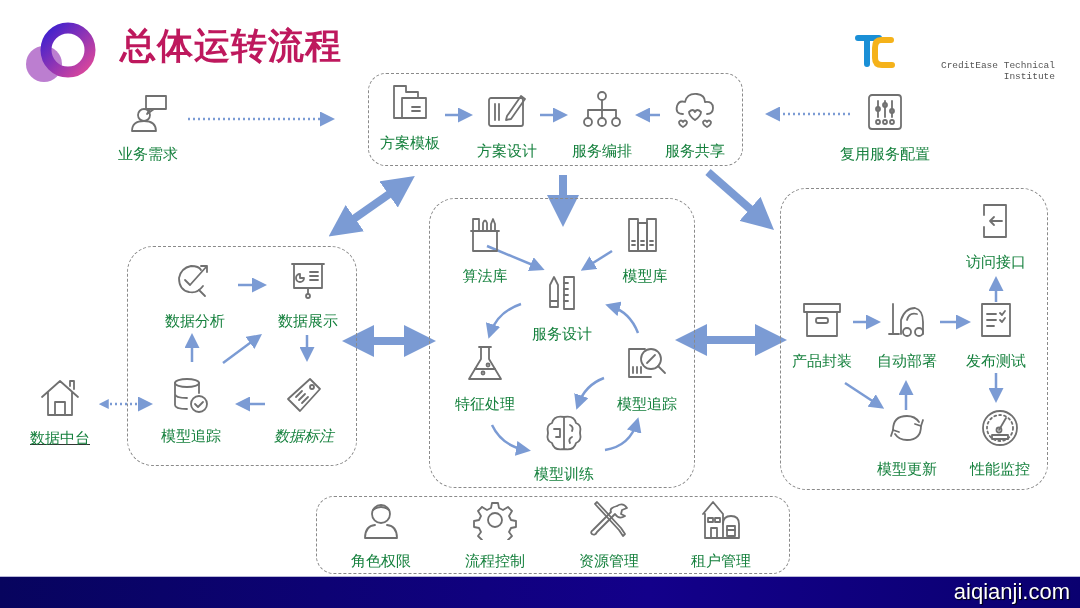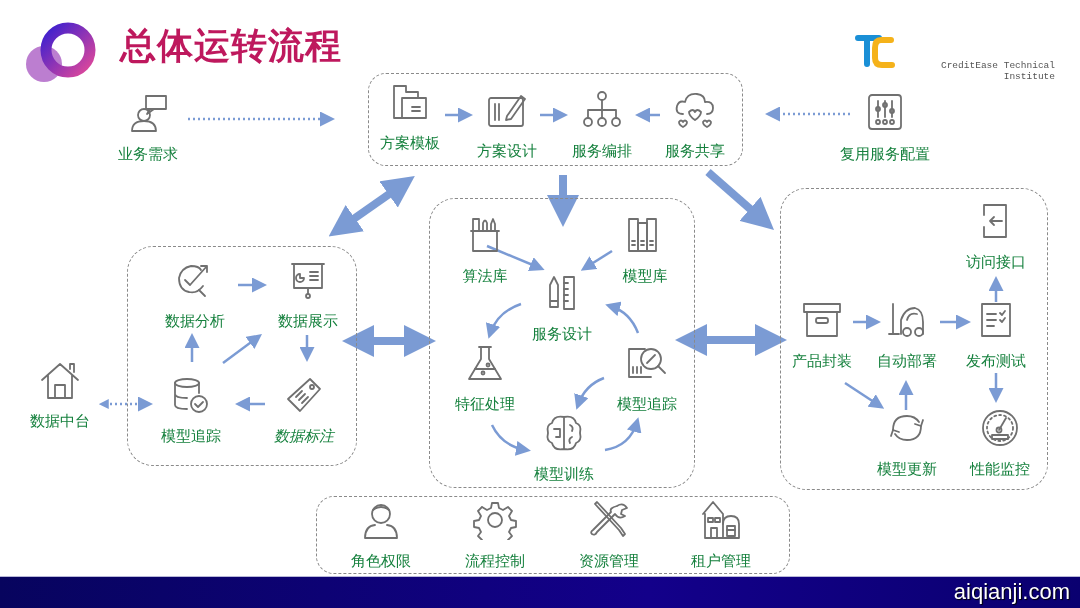--- a/index.html
+++ b/index.html
@@ -115,21 +115,21 @@
       <path d="M15 8 v16 M22 8 v16 M29 8 v16"></path>
       <circle cx="15" cy="16" r="2"></circle>
       <circle cx="22" cy="12" r="2"></circle>
       <circle cx="29" cy="18" r="2"></circle>
       <circle cx="15" cy="29" r="2"></circle>
       <circle cx="22" cy="29" r="2"></circle>
       <circle cx="29" cy="29" r="2"></circle>
   </svg>
   <span class="lb">复用服务配置</span>
 </div>
-<div class="node" style="left:15px;top:360px;">
+<div class="node" style="left:15px;top:377px;text-decoration:underline;">
   <svg class="ico ic" viewBox="0 0 44 40">
     <path d="M4 20 L22 4 L40 20 M10 15 V38 H34 V15 M17 38 V25 H27 V38 M32 9 V4 H36 V12"></path>
   </svg>
   <span class="lb">数据中台</span>
 </div>
 
 <div class="node" style="left:365px;top:82px;">
   <svg class="ico ic" viewBox="0 0 44 40">
       <path d="M6 4 H18 V10 H30 V16 M6 4 V36 H38 V16 H14 V36"></path>
       <path d="M24 25 H32 M24 29 H32"></path>

